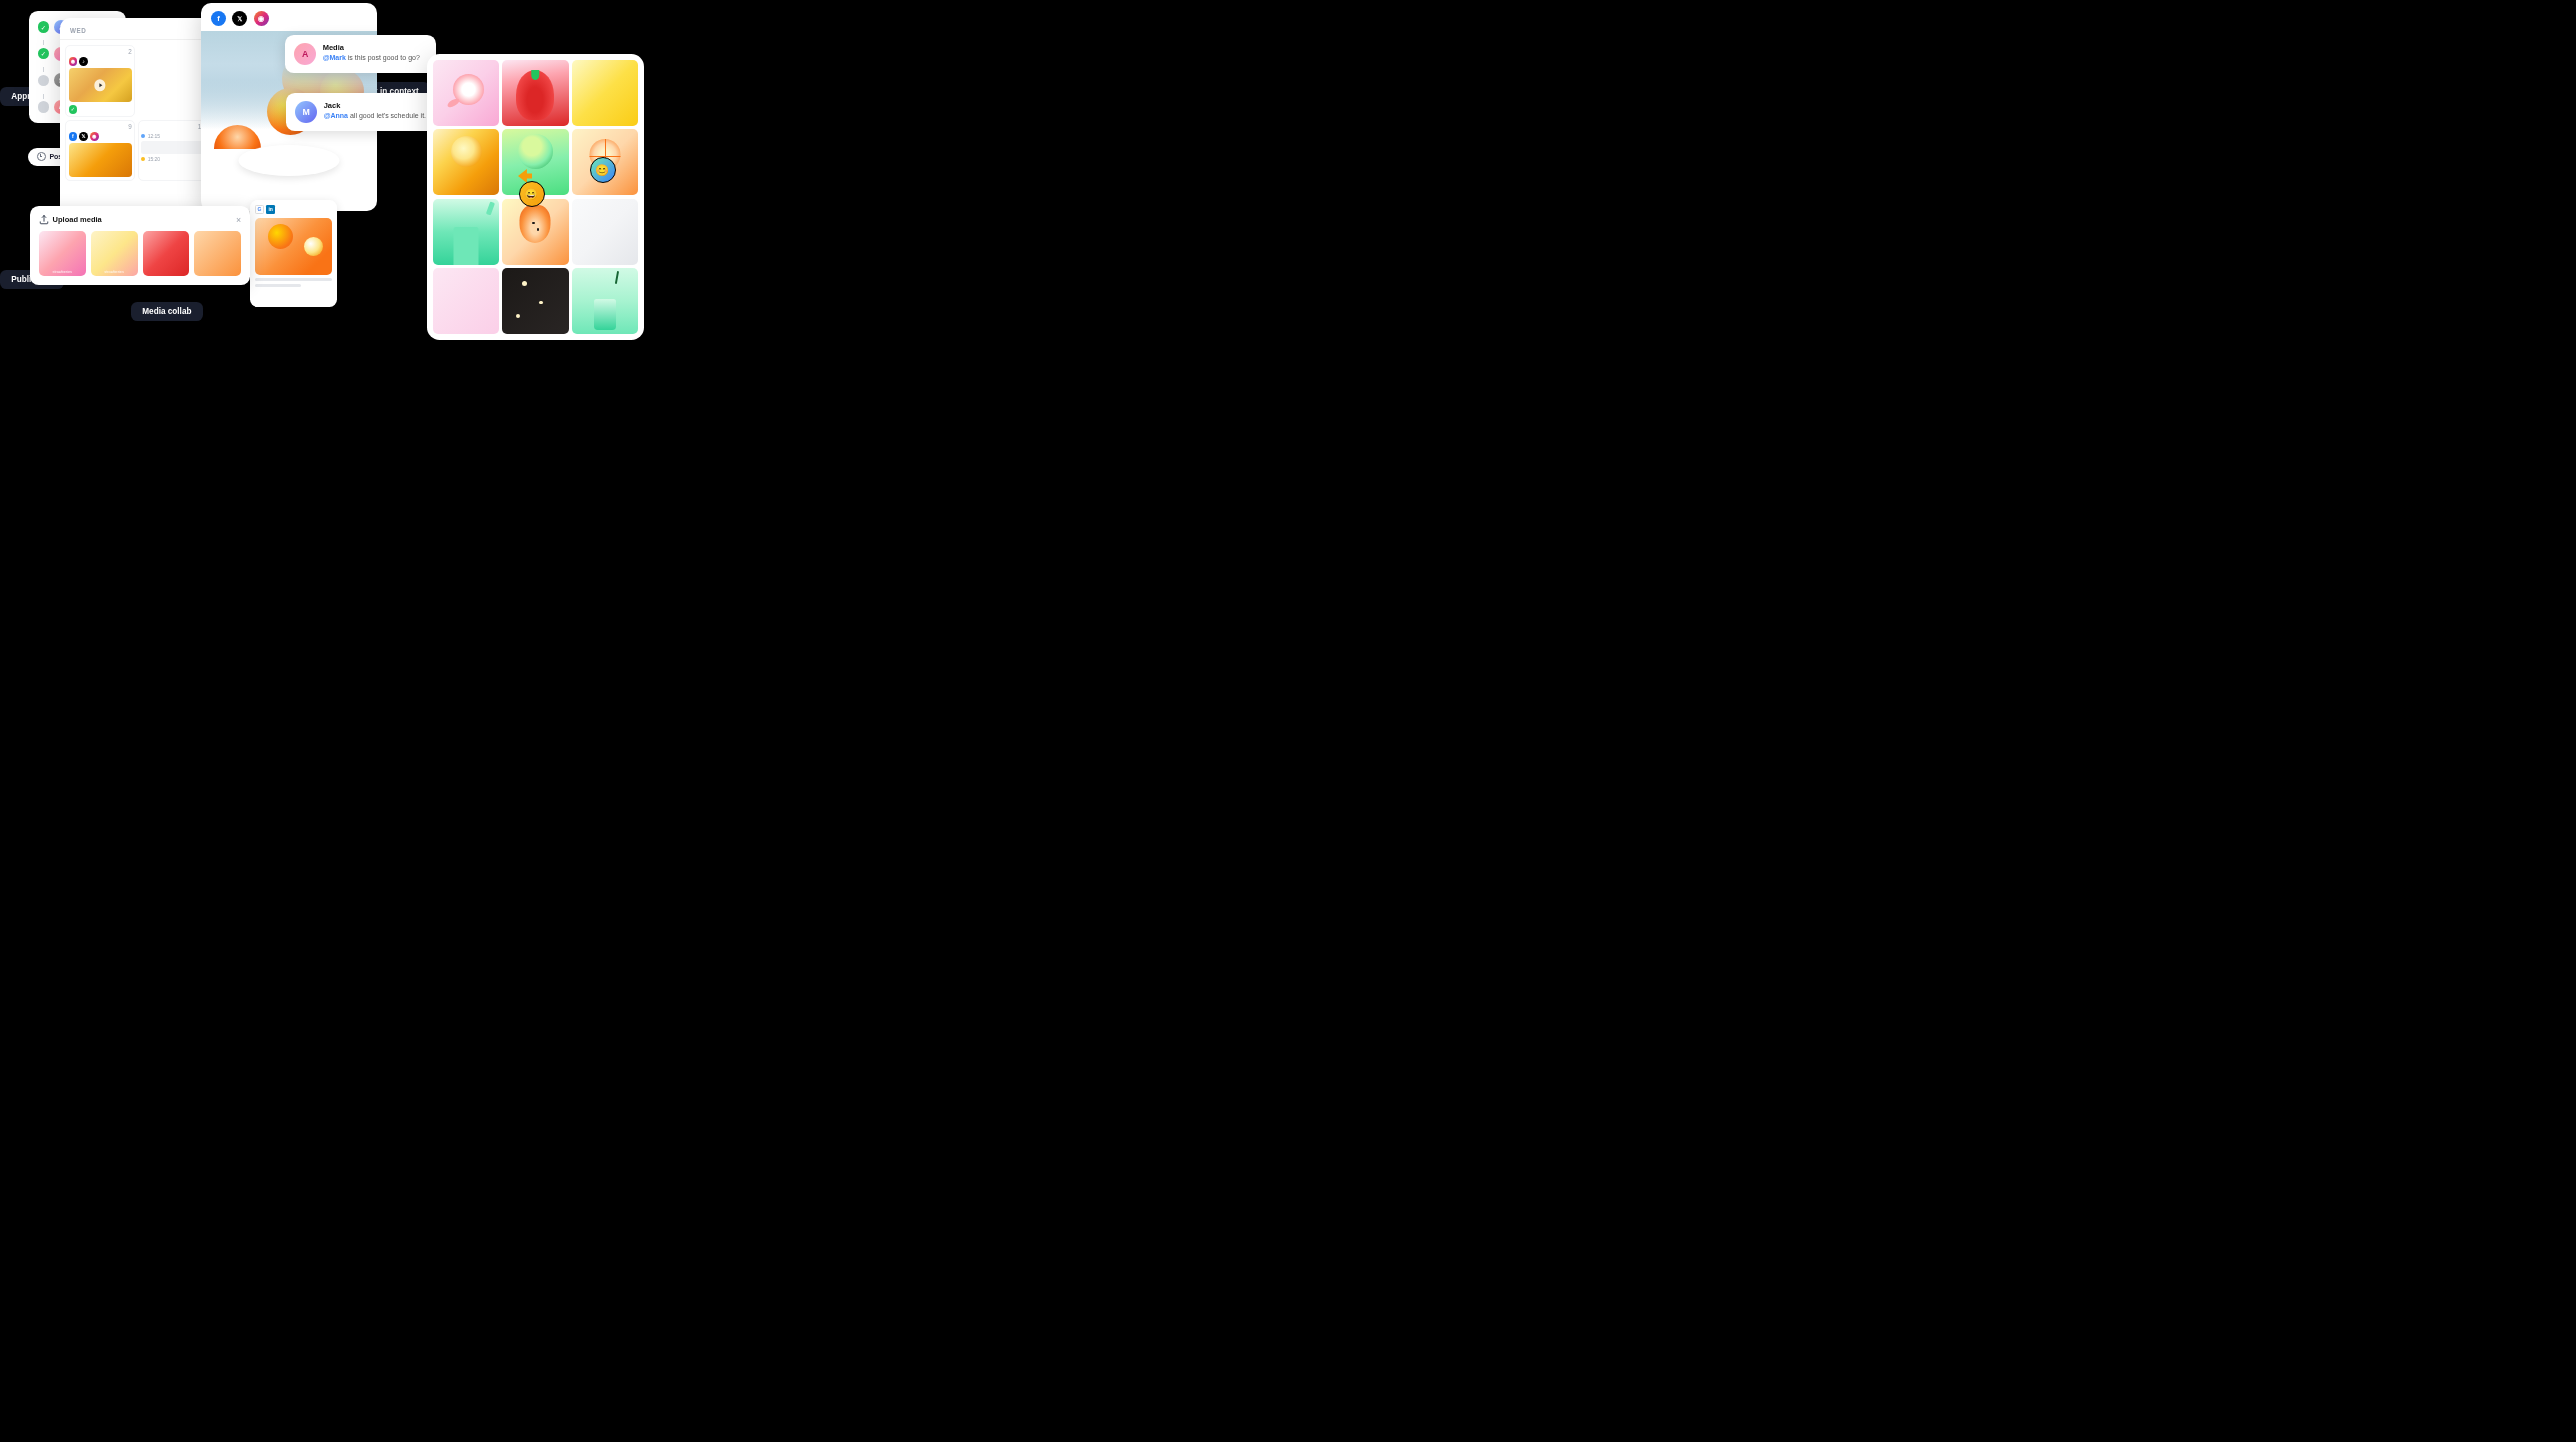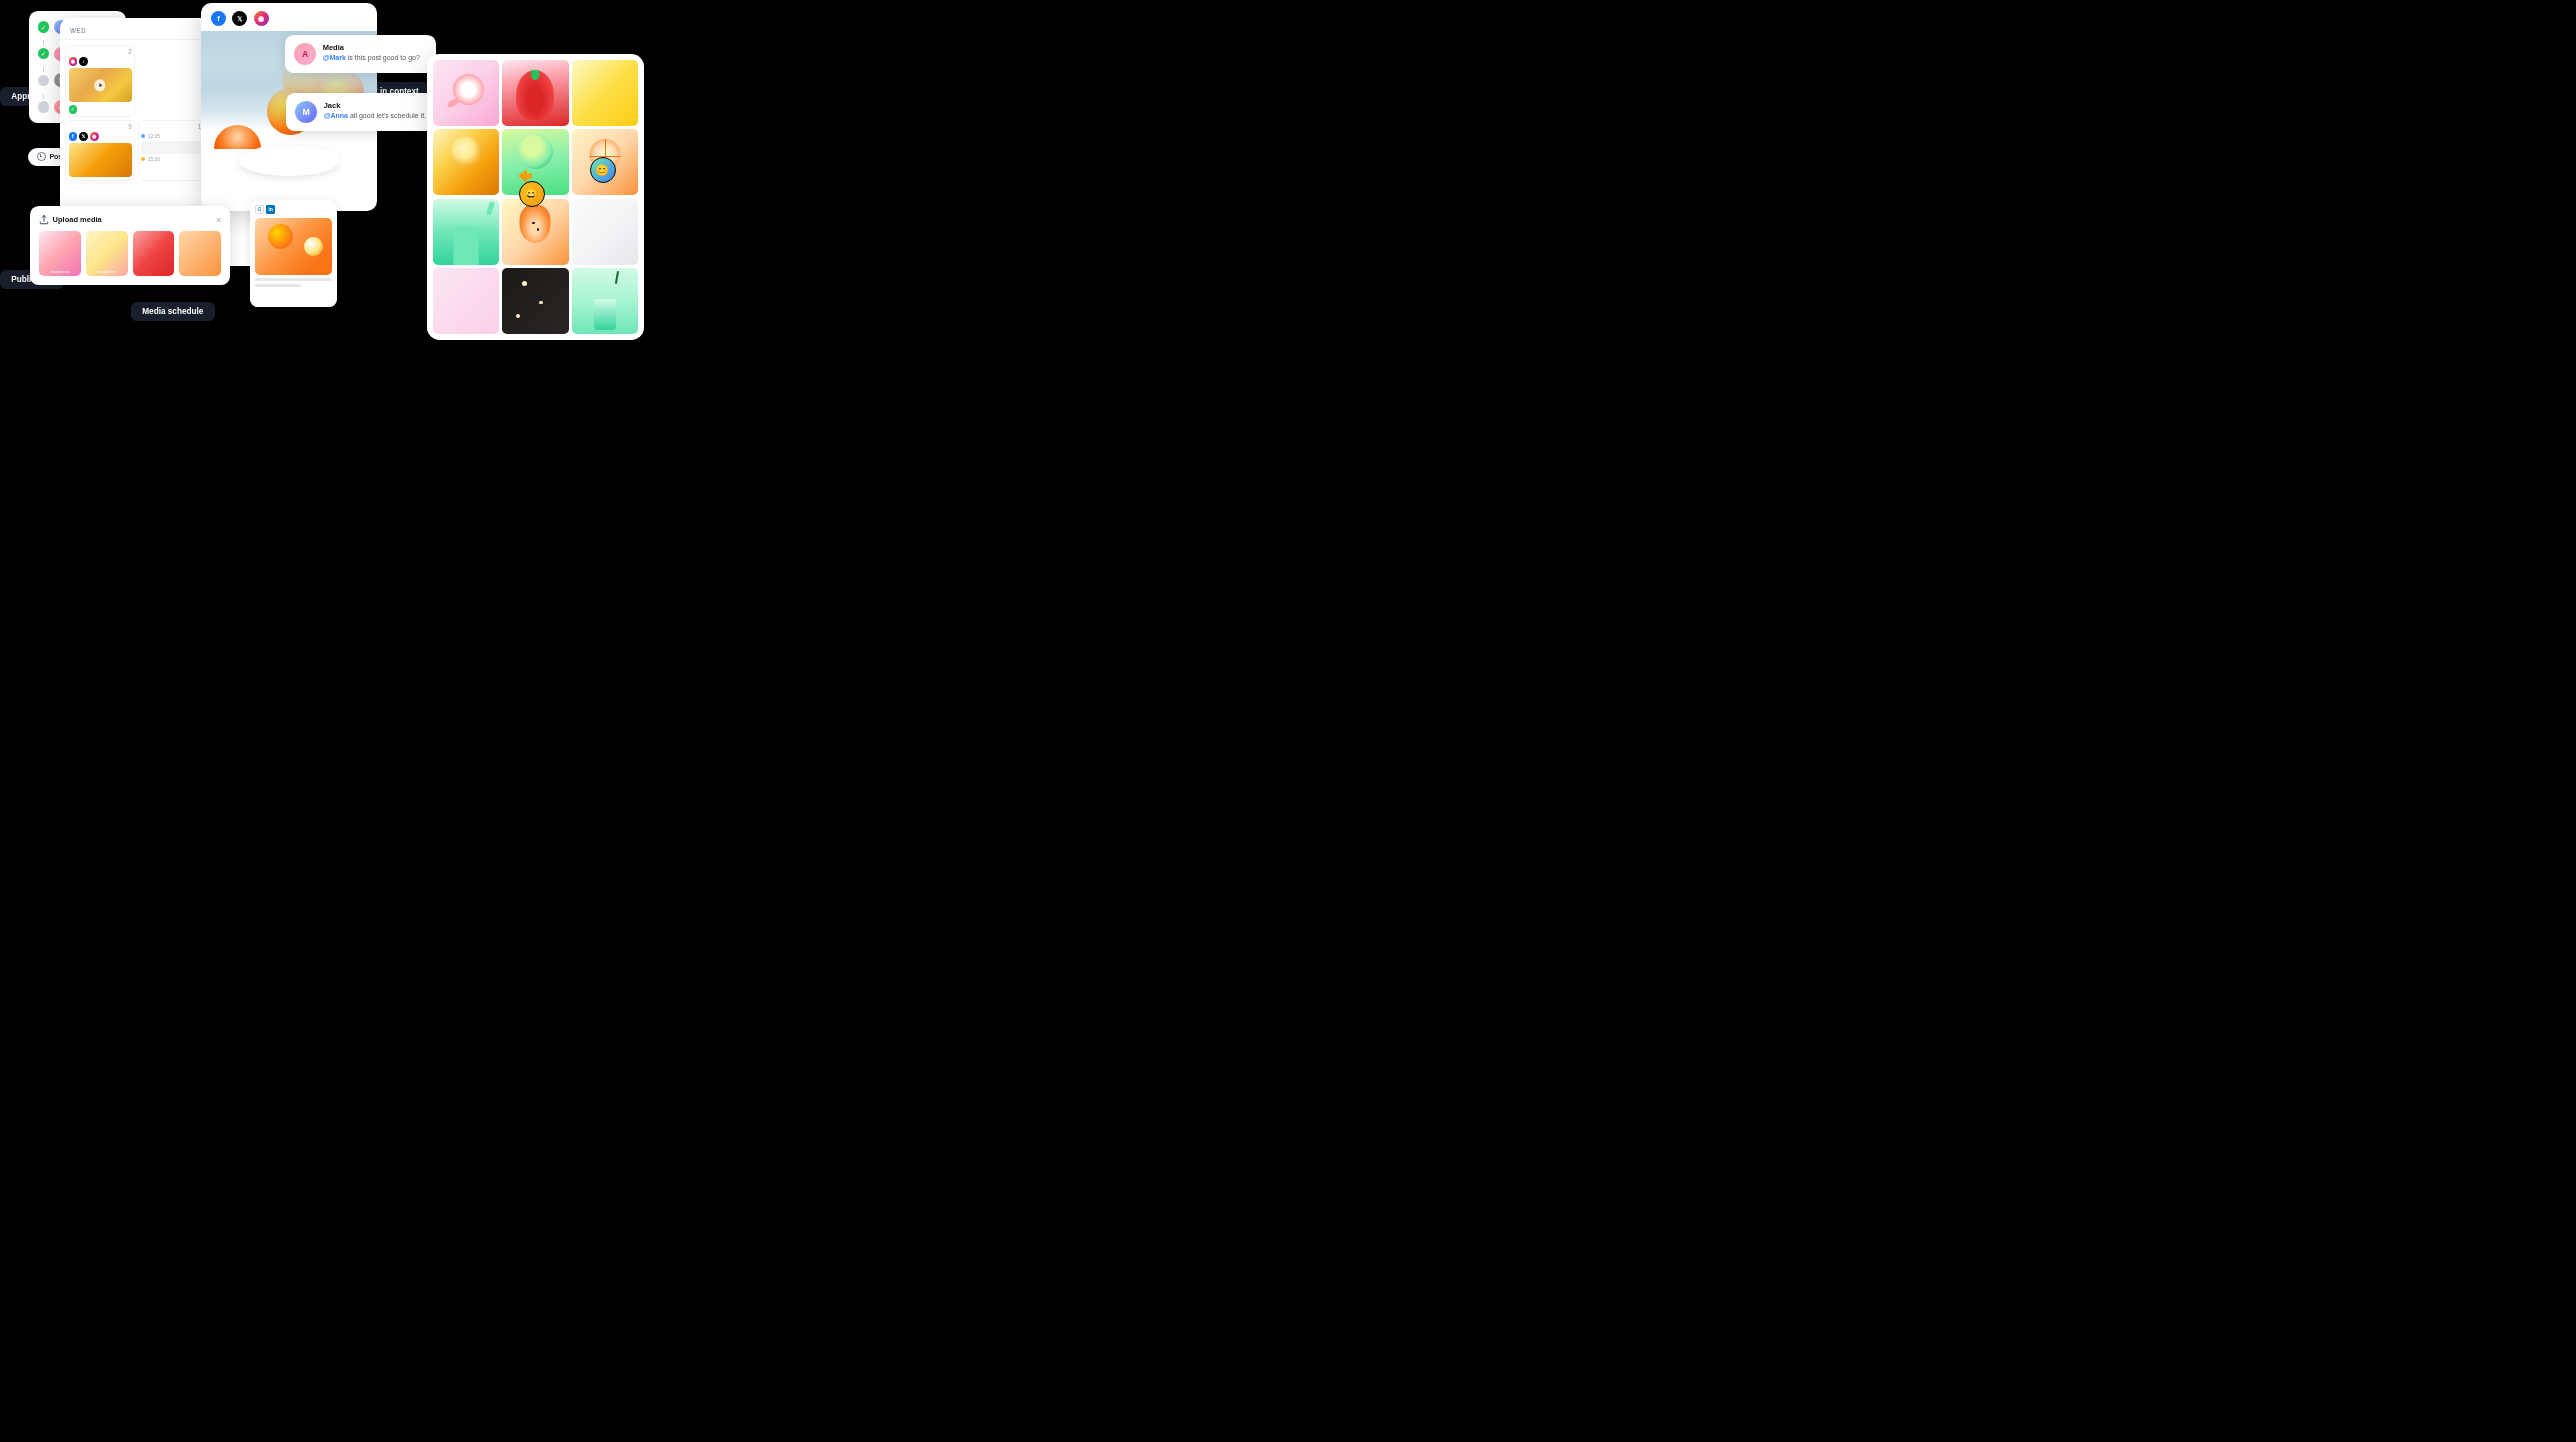--- a/index.html
+++ b/index.html
@@ -506,21 +506,21 @@
 
     
     .mg-pink-citrus { background: linear-gradient(135deg, #fce7f3 0%, #fbcfe8 40%, #f9a8d4 100%); }
     .mg-strawberry { background: linear-gradient(135deg, #fda4af 0%, #f87171 50%, #dc2626 100%); }
 
     
     .upload-card {
       position: absolute;
       left: 30px;
       top: 206px;
-      width: 200px;
+      width: 220px;
       background: #fff;
       border-radius: 8.8px;
       box-shadow: 0 2.5px 15px rgba(0,0,0,0.15);
       padding: 8.8px;
     }
 
     .upload-header {
       display: flex;
       align-items: center;
       justify-content: space-between;
@@ -617,21 +617,21 @@
 
   <div class="label-badge lbl-publishing">
     <span>Publishing</span>
   </div>
 
   <div class="label-badge lbl-feedback">
     <span>Feedback in context</span>
   </div>
 
   <div class="label-badge lbl-media-lib">
-    <span>Media schedule</span>
+    <span>Media collab</span>
   </div>
 
   <div class="label-badge lbl-multiple-views">
     <span>Multiple views</span>
   </div>
 
   <div class="label-badge lbl-cross-company">
     <span>Cross-company collab</span>
   </div>
 

